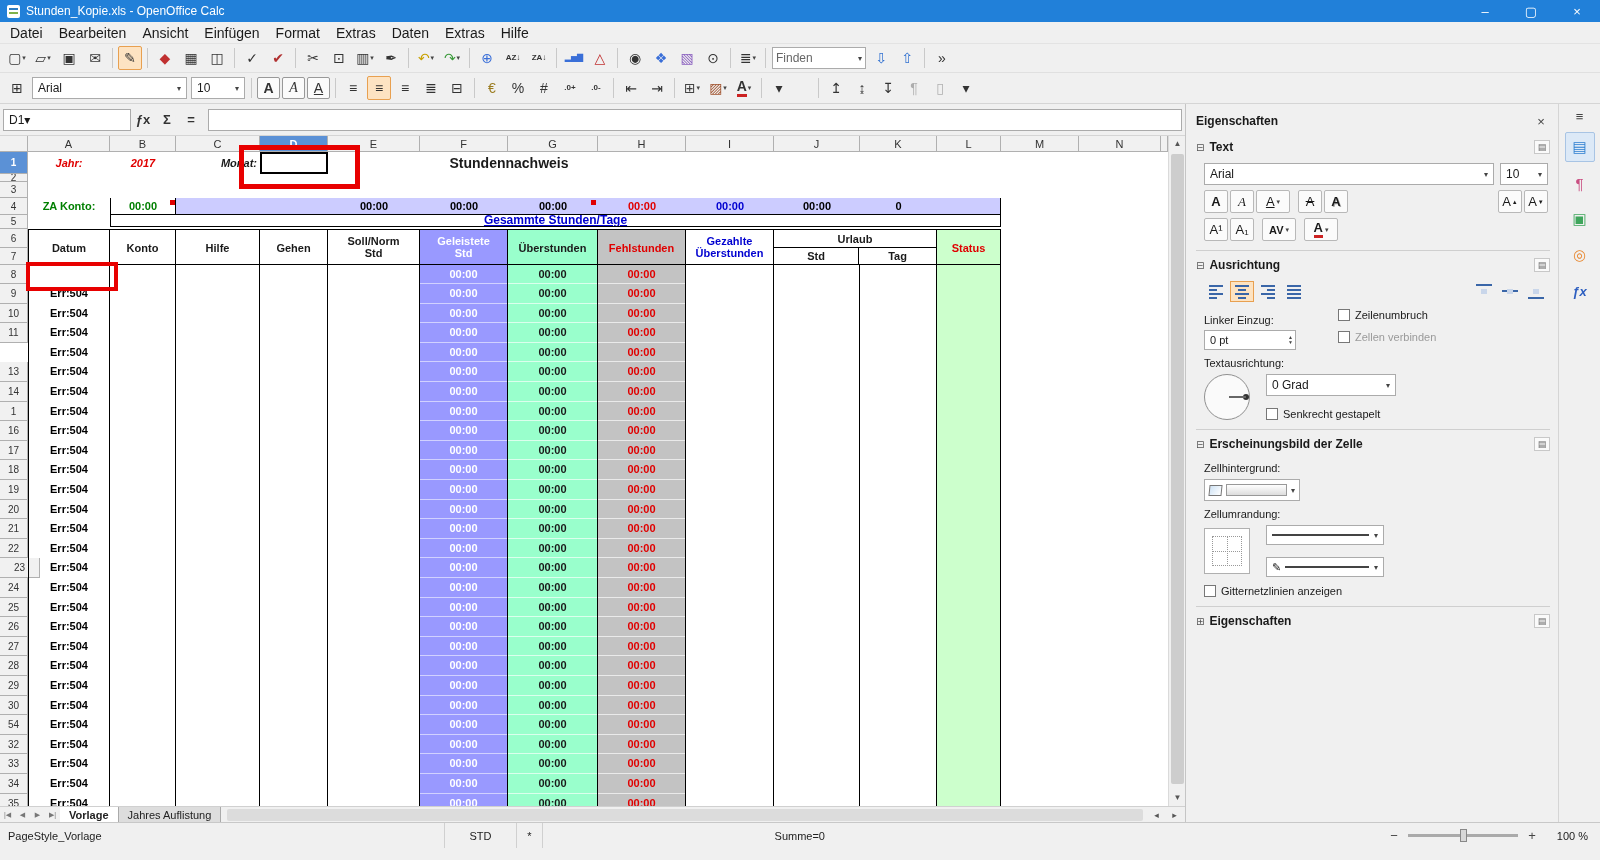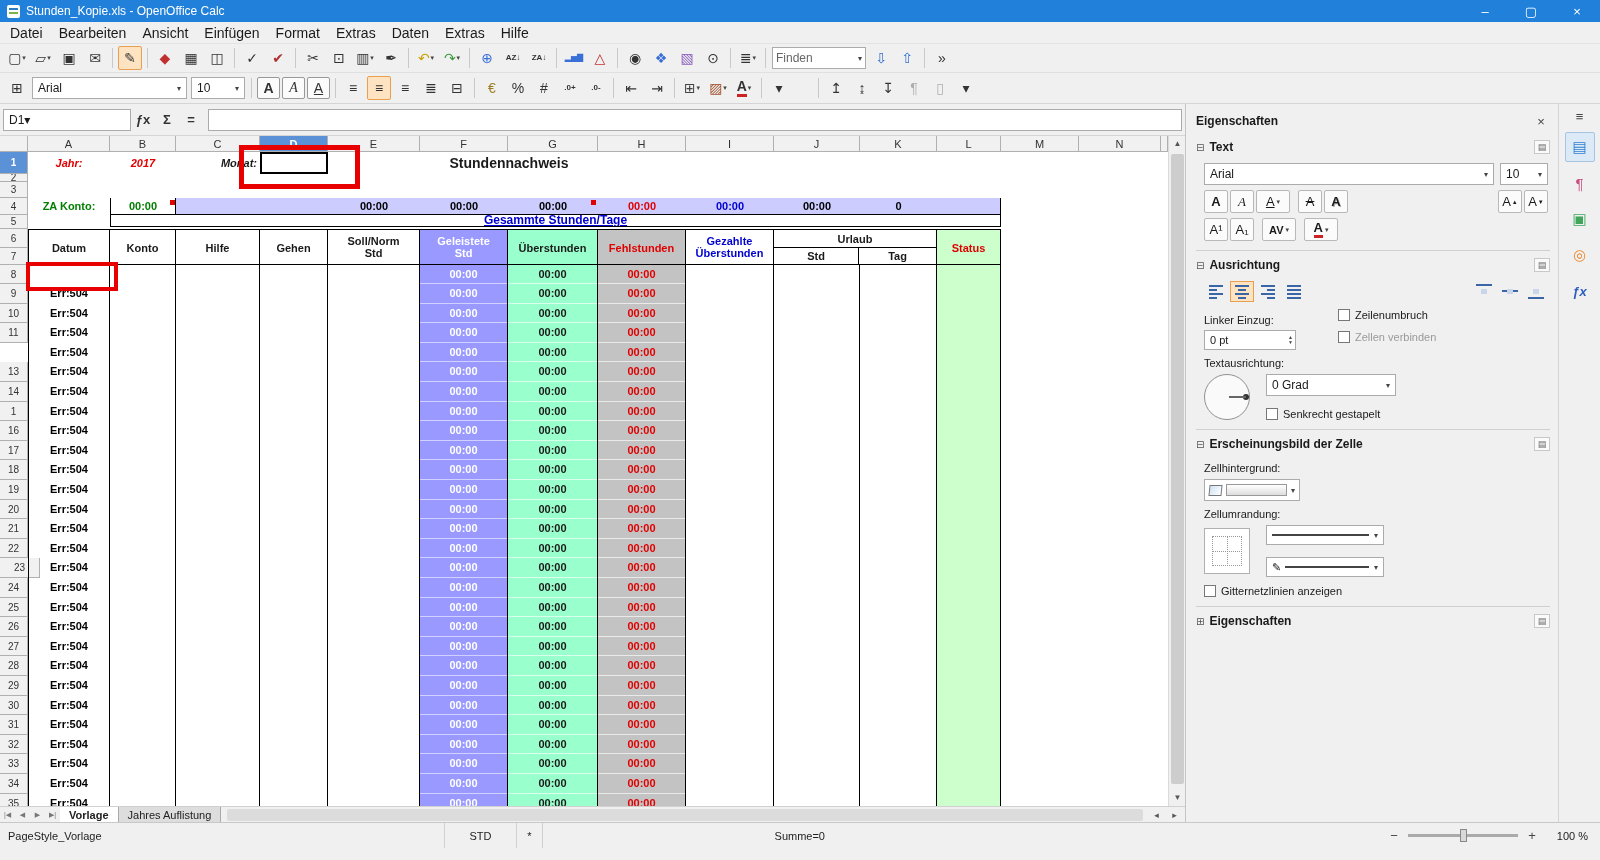--- a/index.html
+++ b/index.html
@@ -494,21 +494,21 @@
     <div class="hcell rowh" style="left: 0px; top: 383.2px; width: 28px; height: 19.6px; line-height: 19.6px;">21</div>
     <div class="hcell rowh" style="left: 0px; top: 402.8px; width: 28px; height: 19.6px; line-height: 19.6px;">22</div>
     <div class="hcell rowh" style="left: 0px; top: 422.4px; width: 40px; height: 19.6px; line-height: 19.6px;">23</div>
     <div class="hcell rowh" style="left: 0px; top: 442px; width: 28px; height: 19.6px; line-height: 19.6px;">24</div>
     <div class="hcell rowh" style="left: 0px; top: 461.6px; width: 28px; height: 19.6px; line-height: 19.6px;">25</div>
     <div class="hcell rowh" style="left: 0px; top: 481.2px; width: 28px; height: 19.6px; line-height: 19.6px;">26</div>
     <div class="hcell rowh" style="left: 0px; top: 500.8px; width: 28px; height: 19.6px; line-height: 19.6px;">27</div>
     <div class="hcell rowh" style="left: 0px; top: 520.4px; width: 28px; height: 19.6px; line-height: 19.6px;">28</div>
     <div class="hcell rowh" style="left: 0px; top: 540px; width: 28px; height: 19.6px; line-height: 19.6px;">29</div>
     <div class="hcell rowh" style="left: 0px; top: 559.6px; width: 28px; height: 19.6px; line-height: 19.6px;">30</div>
-    <div class="hcell rowh" style="left: 0px; top: 579.2px; width: 28px; height: 19.6px; line-height: 19.6px;">31</div>
+    <div class="hcell rowh" style="left: 0px; top: 579.2px; width: 28px; height: 19.6px; line-height: 19.6px;">54</div>
     <div class="hcell rowh" style="left: 0px; top: 598.8px; width: 28px; height: 19.6px; line-height: 19.6px;">32</div>
     <div class="hcell rowh" style="left: 0px; top: 618.4px; width: 28px; height: 19.6px; line-height: 19.6px;">33</div>
     <div class="hcell rowh" style="left: 0px; top: 638px; width: 28px; height: 19.6px; line-height: 19.6px;">34</div>
     <div class="hcell rowh" style="left: 0px; top: 657.6px; width: 28px; height: 19.6px; line-height: 19.6px;">35</div>
     <div class="gc red bi" style="left: 28px; top: 16px; width: 82px; height: 22px; line-height: 22px;">Jahr:</div>
     <div class="gc red bi" style="left: 110px; top: 16px; width: 66px; height: 22px; line-height: 22px;">2017</div>
     <div class="gc bi right" style="left: 176px; top: 16px; width: 84px; height: 22px; line-height: 22px;">Monat:</div>
     <div class="gc sheettitle" style="left: 420px; top: 16px; width: 178px; height: 22px; line-height: 22px;">Stundennachweis</div>
     <div class="cellcursor" style="left: 260px; top: 16px; width: 68px; height: 22px; line-height: 22px;"></div>
     <div class="gc blue bu boxall" style="left: 110px; top: 46px; width: 891px; height: 16px; line-height: 16px;">Gesammte Stunden/Tage</div>

